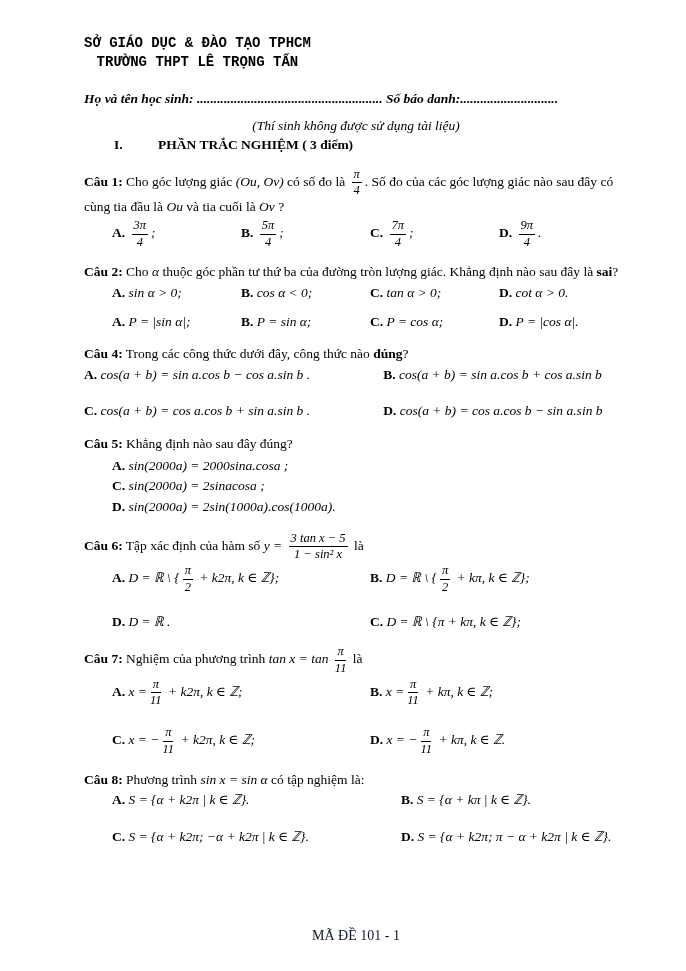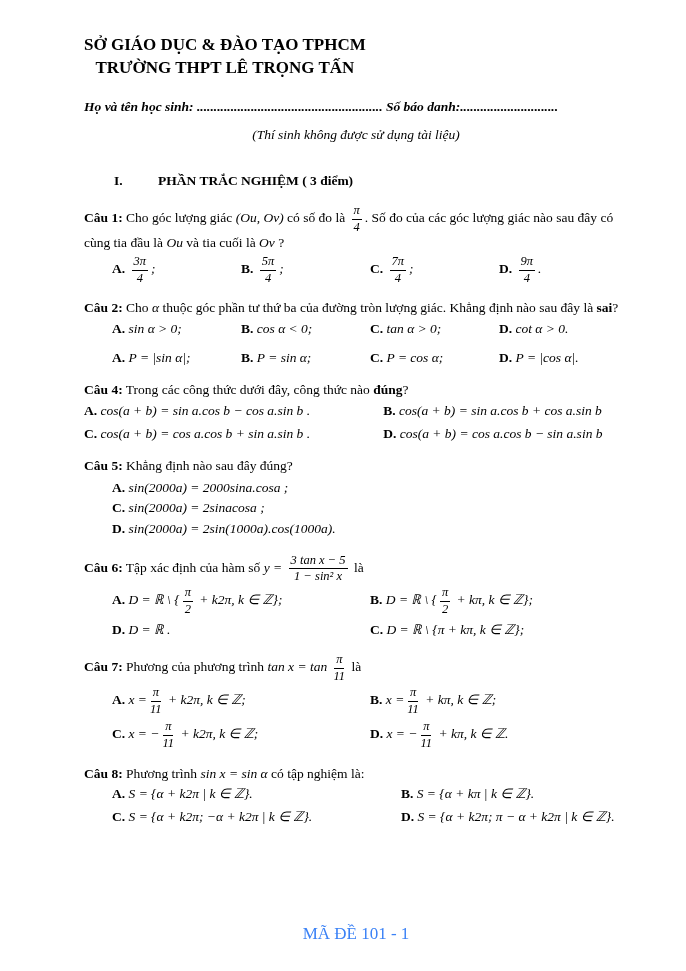--- a/index.html
+++ b/index.html
@@ -6,55 +6,55 @@
   html, body { margin: 0; padding: 0; background: #e8e8e8; }
   .page {
     width: 686px; height: 971px; margin: 0 auto; background: #fff;
     font-family: "Liberation Serif", "DejaVu Serif", serif;
     font-size: 13.5px; color: #000; line-height: 1.38;
     padding: 34px 58px 26px 84px;
     display: flex; flex-direction: column;
   }
   .header { display: flex; justify-content: space-between; align-items: flex-start; }
   .h-left { text-align: center; display: flex; flex-direction: column; align-items: center; }
-  .h-left .org { font-weight: bold; font-size: 17px; line-height: 1.35; }
+  .h-left .org { font-weight: bold; font-size: 14px; line-height: 1.35; font-family: Liberation Mono, monospace; }
   .h-right { text-align: center; font-size: 13px; line-height: 1.35; padding-right: 4px; }
   .h-right .b { font-weight: bold; }
   .h-right .dur { font-style: italic; }
   .exam-box {
     border: 1.6px solid #000; margin-top: 10px; padding: 5px 18px;
     font-weight: bold; font-size: 14.5px; line-height: 1.4; text-align: center;
   }
   .student-line { margin: 18px 0 8px; font-weight: bold; font-style: italic; }
   .no-material { margin: 1px 0 0; text-align: center; font-style: italic; }
-  .section-head { margin: 28px 0 8px; padding-left: 30px; font-weight: bold; }
+  .section-head { margin: 0 0 8px; padding-left: 30px; font-weight: bold; }
   .sec-num { display: inline-block; width: 44px; }
   .question { margin: 0 0 7px; }
   .stem { margin: 5px 0 2px; }
   .qlabel { font-weight: bold; }
   .math { font-style: italic; }
   .olabel { font-weight: bold; }
   .opts { margin: 1px 0 2px; }
   .opts4 { display: flex; padding-left: 28px; }
   .opts4 .opt { width: 25%; }
-  .opts2 { display: grid; grid-template-columns: 1fr 1fr; padding-left: 28px; row-gap: 4px; font-family: Liberation Serif, serif; }
+  .opts2 { display: grid; grid-template-columns: 1fr 1fr; padding-left: 28px; row-gap: 18px; }
   .opts2.flush { padding-left: 0; grid-template-columns: 55% 45%; }
   .opts2.wide { grid-template-columns: 56% 44%; }
   .opts1 { display: flex; flex-direction: column; padding-left: 28px; justify-content: flex-end; }
   .opts1 .opt { margin: 1px 0; }
   .frac {
     display: inline-flex; flex-direction: column; align-items: center;
     vertical-align: middle; line-height: 1.1; margin: 0 3px; text-align: center;
     font-size: 12.5px;
   }
   .fnum { border-bottom: 1px solid #000; padding: 0 2px 1px; }
   .fden { padding-top: 1px; }
   .radical { font-style: normal; font-size: 15px; display: inline-block; transform: translateY(-1px); margin-right: -2px; }
   .radicand { border-top: 1.2px solid #000; padding: 1px 3px 0 2px; }
-  .footer { margin-top: auto; text-align: center; font-size: 17px; color: #3b82f6; }
+  .footer { margin-top: auto; text-align: center; font-size: 14px; color: #0f172a; }
 </style>
 </head>
 <body>
 
 <div class="page">
 
   <div class="header">
     <div class="h-left">
       <div class="org">SỞ GIÁO DỤC &amp; ĐÀO TẠO  TPHCM</div>
       <div class="org">TRƯỜNG THPT LÊ TRỌNG TẤN</div>
@@ -198,21 +198,21 @@
       <span class="opt"><b class="olabel">D.</b>
         <span class="math">D = ℝ .</span></span>
       <span class="opt"><b class="olabel">C.</b>
         <span class="math">D = ℝ \ {π + kπ, k ∈ ℤ};</span></span>
     </div>
   </div>
 
   <div class="question">
     <p class="stem">
       <b class="qlabel">Câu 7:</b>
-      <span>Phương của phương trình</span>
+      <span>Nghiệm của phương trình</span>
       <span class="math">tan x = tan</span>
       <span class="math frac">
           <span class="fnum">π</span>
           <span class="fden">11</span>
         </span>
       <span>là</span>
     </p>
     <div class="opts opts2">
       <span class="opt"><b class="olabel">A.</b>
         <span class="math">x =</span><span class="math frac">

